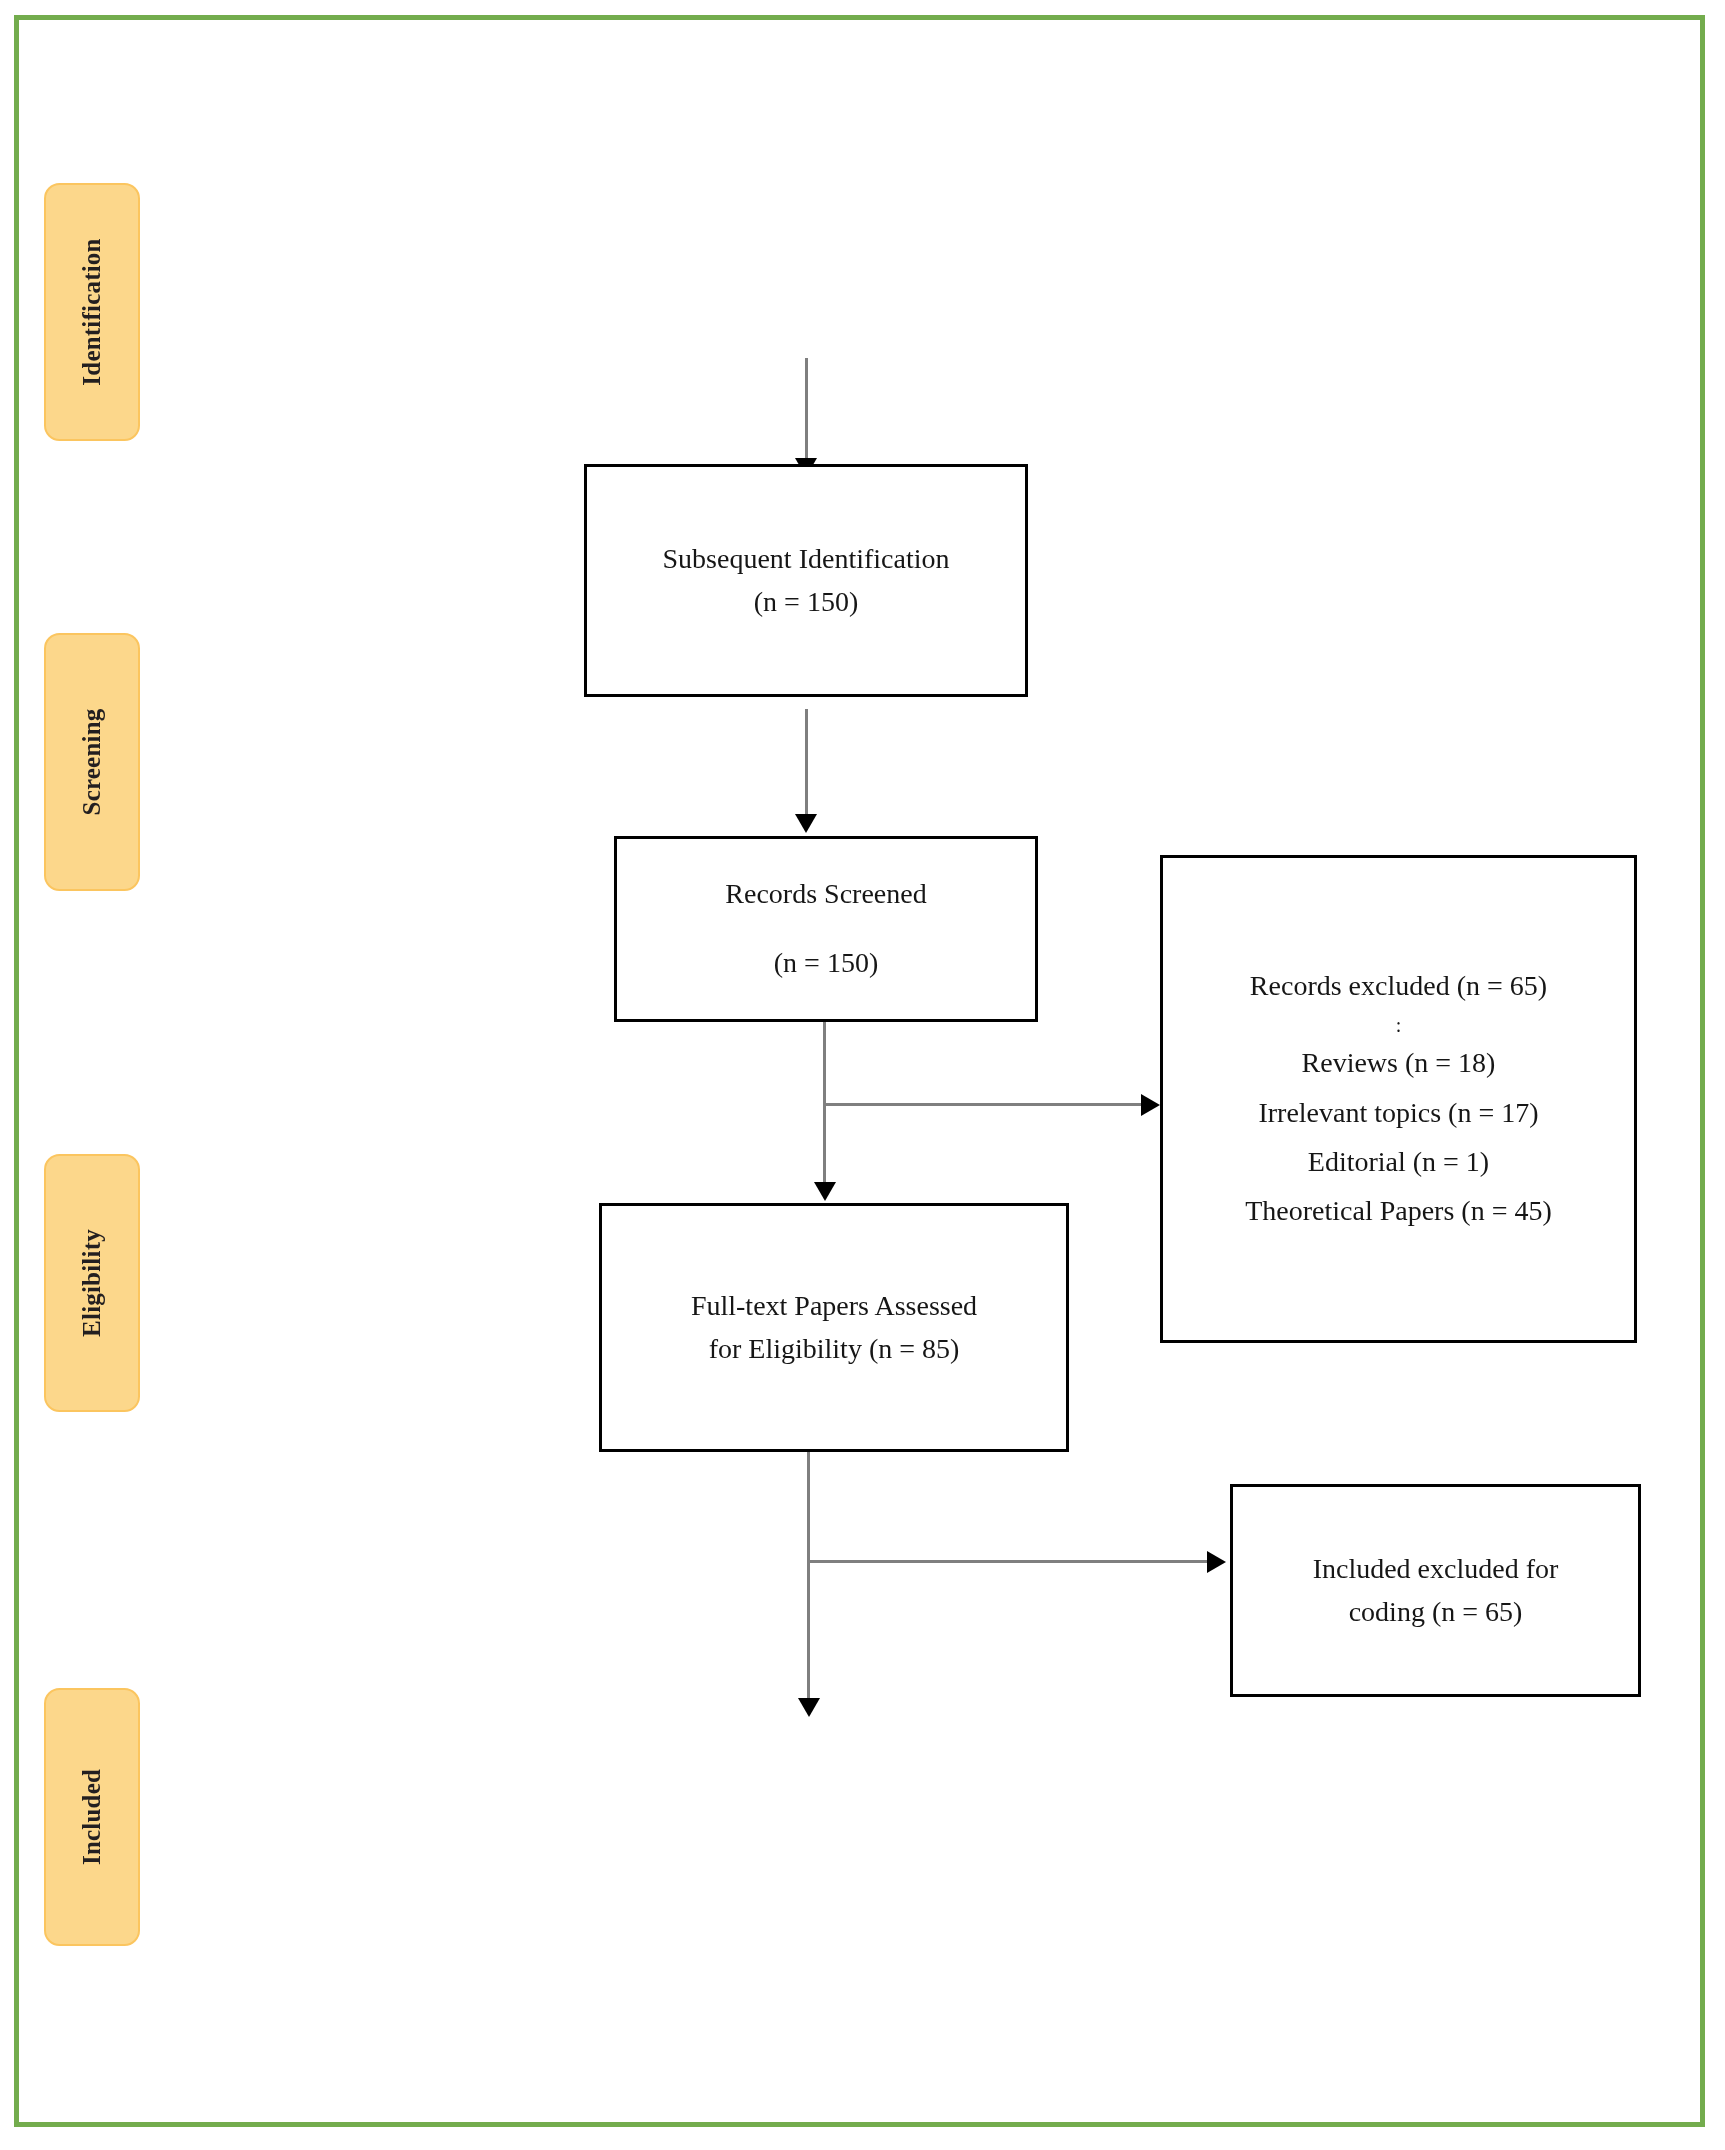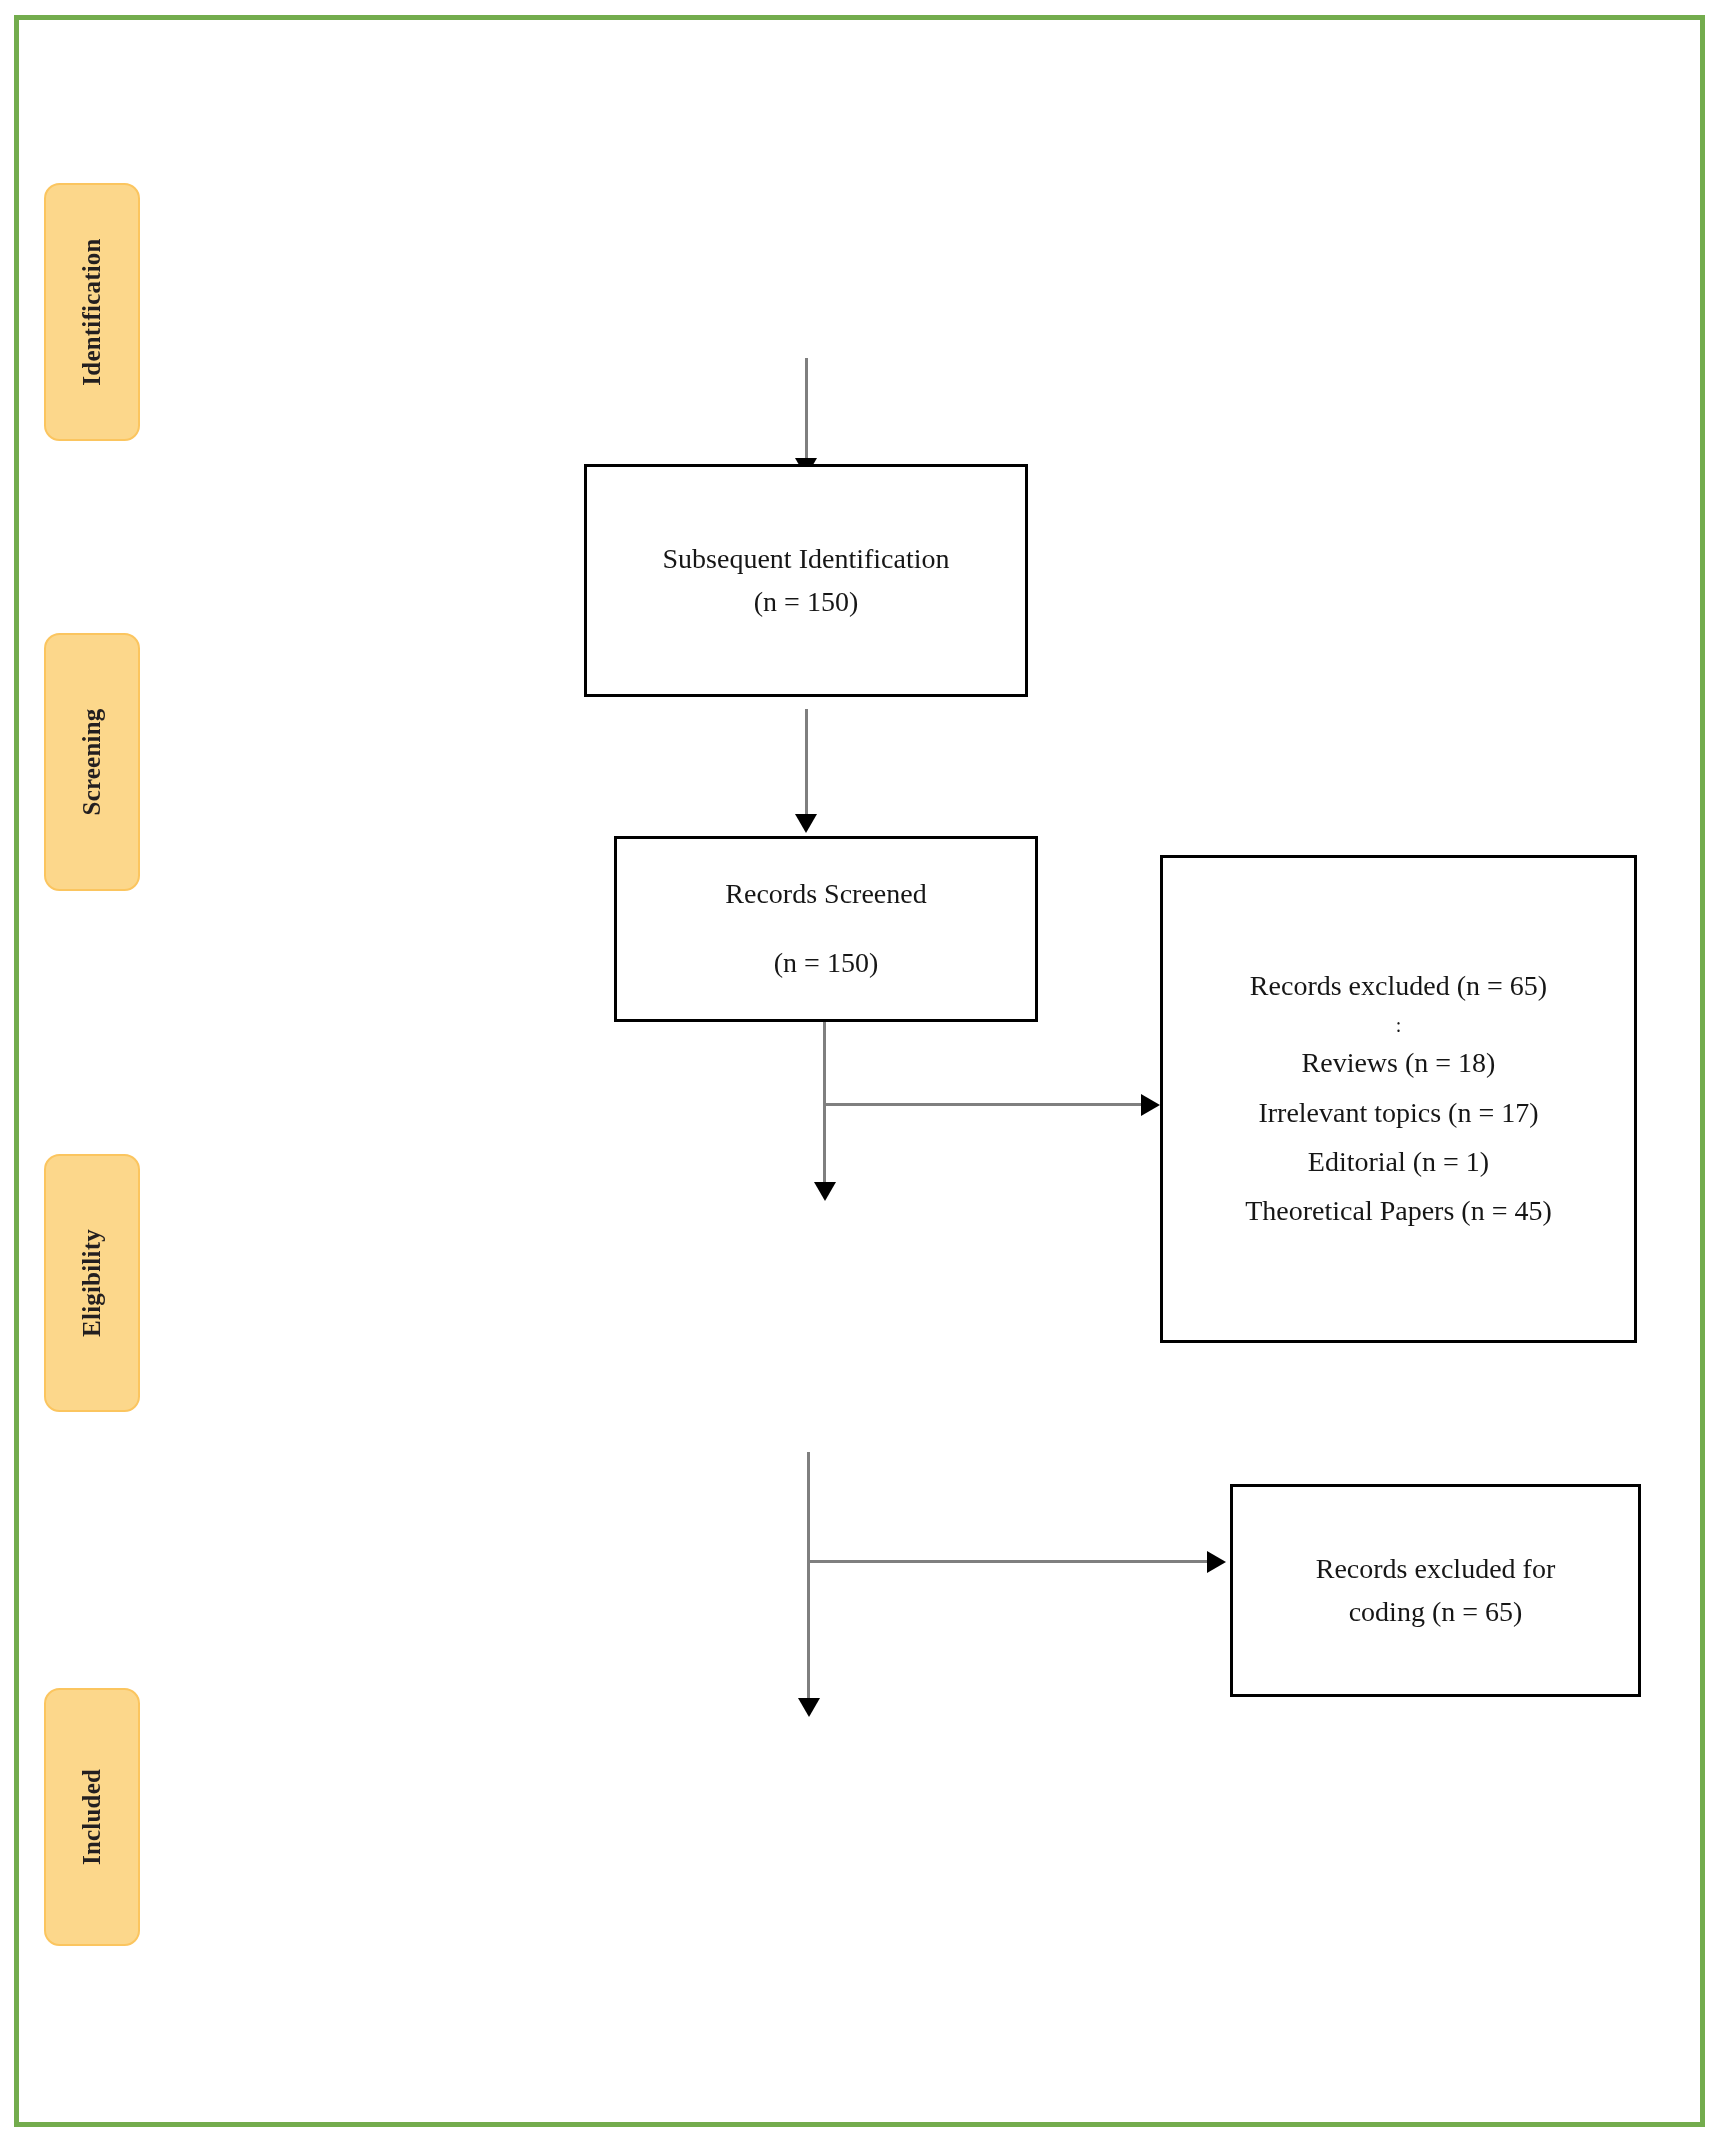--- a/index.html
+++ b/index.html
@@ -156,27 +156,31 @@
 
   <div class="flow-box tight" style="left:1160px; top:855px; width:477px; height:488px;gap:13px;">
     <div class="line">Records excluded (n = 65)</div>
     <div class="line colon">:</div>
     <div class="line">Reviews (n = 18)</div>
     <div class="line">Irrelevant topics (n = 17)</div>
     <div class="line">Editorial (n = 1)</div>
     <div class="line">Theoretical Papers (n = 45)</div>
   </div>
 
+  <div class="flow-box" style="left:599px; top:1203px; width:470px; height:249px;">
+    <div class="line">Full-text Papers Assessed</div>
+    <div class="line">for Eligibility (n = 85)</div>
+  </div>
 
   <div class="vline" style="left:807px; top:1452px; height:258px;"></div>
   <div class="arrow-down" style="left:798px; top:1698px;"></div>
 
   <div class="hline" style="left:807px; top:1560px; width:405px;"></div>
   <div class="arrow-right" style="left:1207px; top:1551px;"></div>
 
   <div class="flow-box" style="left:1230px; top:1484px; width:411px; height:213px;">
-    <div class="line">Records excluded for</div>
+    <div class="line">Included excluded for</div>
     <div class="line">coding (n = 65)</div>
   </div>
 
 
 </div>
 
 
 </body></html>

